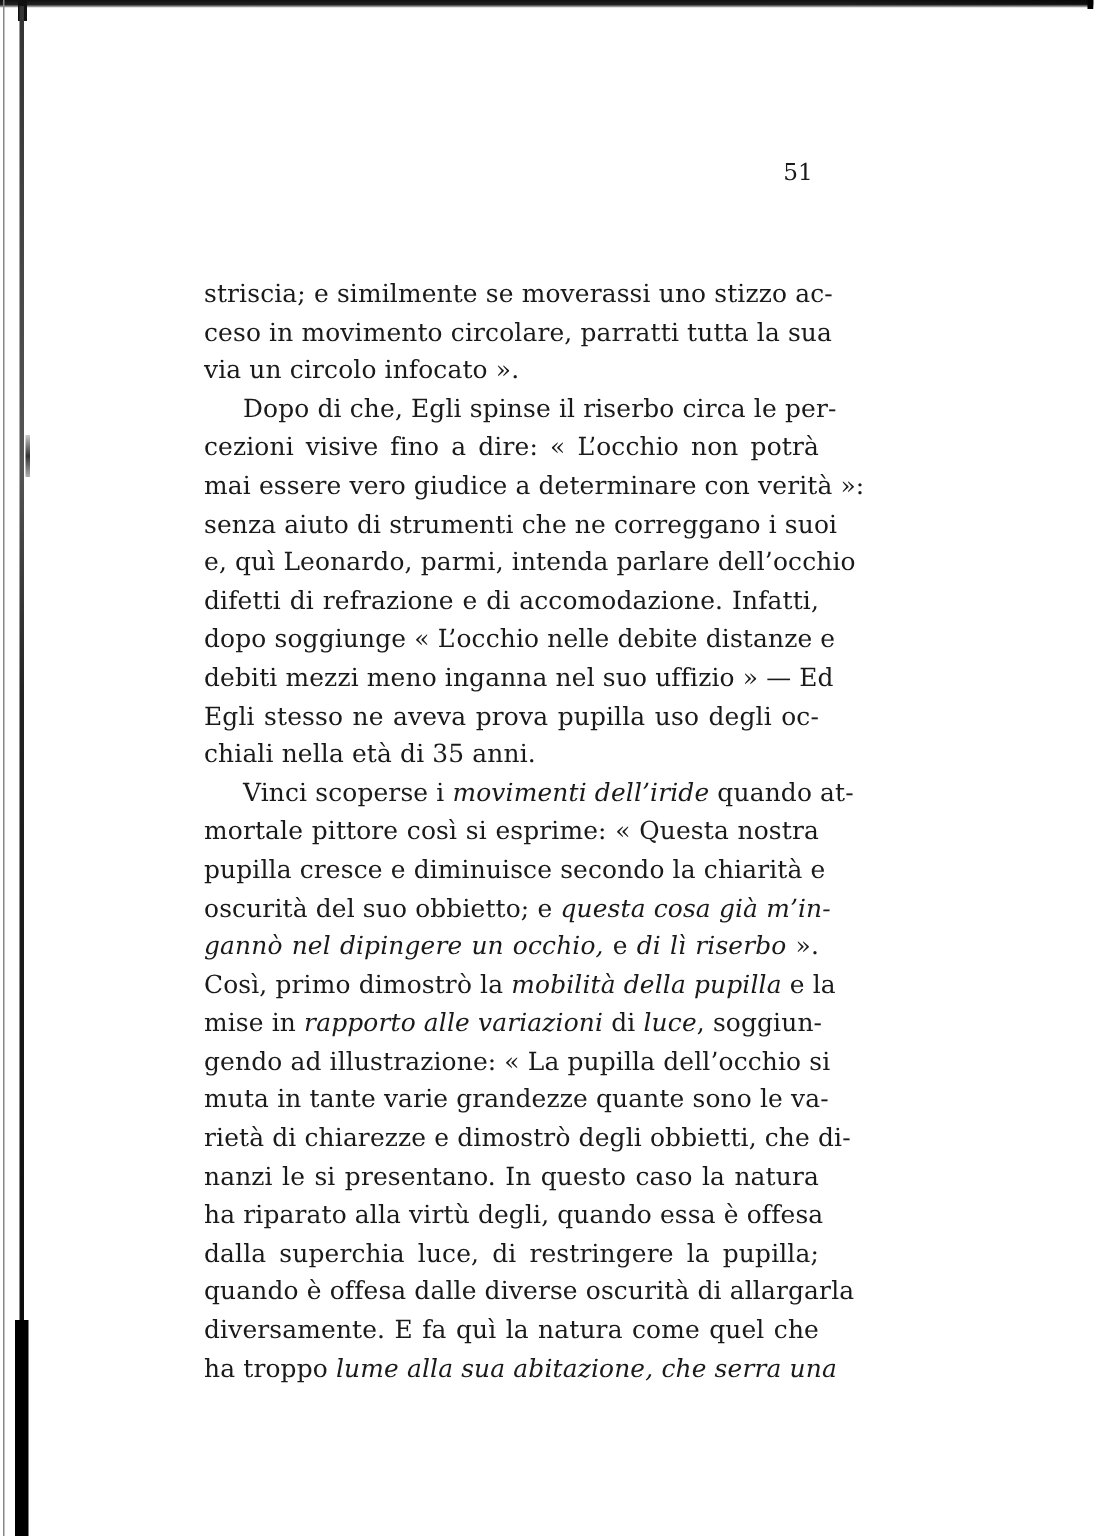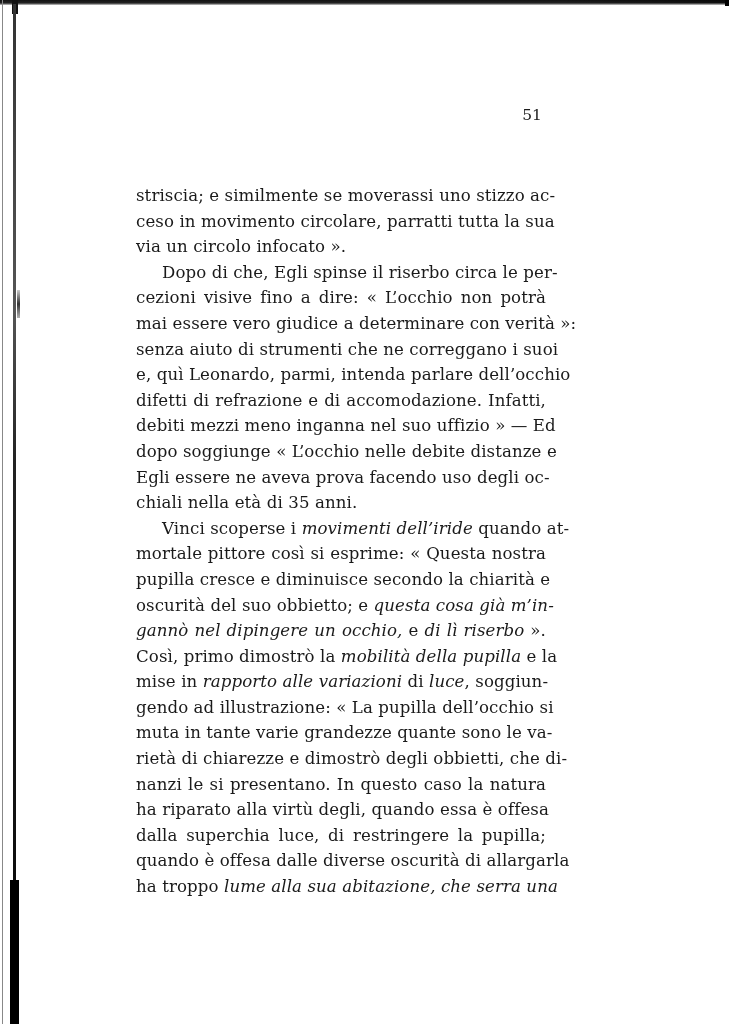--- a/index.html
+++ b/index.html
@@ -126,35 +126,36 @@
       <span class="line"><span class="seg">ceso in movimento circolare, parratti tutta la sua</span></span>
       <span class="line last"><span class="seg">via un circolo infocato ».</span></span>
     </div>
     <div>
       <span class="line indent"><span class="seg">Dopo di che, Egli spinse il riserbo circa le per-</span></span>
       <span class="line"><span class="seg">cezioni visive fino a dire: « L’occhio non potrà</span></span>
       <span class="line"><span class="seg">mai essere vero giudice a determinare con verità »:</span></span>
       <span class="line"><span class="seg">senza aiuto di strumenti che ne correggano i suoi</span></span>
       <span class="line"><span class="seg">e, quì Leonardo, parmi, intenda parlare dell’occhio</span></span>
       <span class="line"><span class="seg">difetti di refrazione e di accomodazione. Infatti,</span></span>
+      <span class="line"><span class="seg">dopo soggiunge « L’occhio nelle debite distanze e</span></span>
       <span class="line"><span class="seg">debiti mezzi meno inganna nel suo uffizio » — Ed</span></span>
-      <span class="line"><span class="seg">dopo soggiunge « L’occhio nelle debite distanze e</span></span>
-      <span class="line"><span class="seg">Egli essere ne aveva prova facendo uso degli oc-</span></span>
+      <span class="line"><span class="seg">Egli stesso ne aveva prova pupilla uso degli oc-</span></span>
       <span class="line last"><span class="seg">chiali nella età di 35 anni.</span></span>
     </div>
     <div>
       <span class="line indent"><span class="seg">Vinci scoperse i </span><span class="seg it">movimenti dell’iride</span><span class="seg"> quando at-</span></span>
       <span class="line"><span class="seg">mortale pittore così si esprime: « Questa nostra</span></span>
       <span class="line"><span class="seg">pupilla cresce e diminuisce secondo la chiarità e</span></span>
       <span class="line"><span class="seg">oscurità del suo obbietto; e </span><span class="seg it">questa cosa già m’in-</span></span>
       <span class="line"><span class="seg it">gannò nel dipingere un occhio,</span><span class="seg"> e </span><span class="seg it">di lì riserbo</span><span class="seg"> ».</span></span>
       <span class="line"><span class="seg">Così, primo dimostrò la </span><span class="seg it">mobilità della pupilla</span><span class="seg"> e la</span></span>
       <span class="line"><span class="seg">mise in </span><span class="seg it">rapporto alle variazioni</span><span class="seg"> di </span><span class="seg it">luce</span><span class="seg">, soggiun-</span></span>
       <span class="line"><span class="seg">gendo ad illustrazione: « La pupilla dell’occhio si</span></span>
       <span class="line"><span class="seg">muta in tante varie grandezze quante sono le va-</span></span>
       <span class="line"><span class="seg">rietà di chiarezze e dimostrò degli obbietti, che di-</span></span>
       <span class="line"><span class="seg">nanzi le si presentano. In questo caso la natura</span></span>
       <span class="line"><span class="seg">ha riparato alla virtù degli, quando essa è offesa</span></span>
       <span class="line"><span class="seg">dalla superchia luce, di restringere la pupilla;</span></span>
       <span class="line"><span class="seg">quando è offesa dalle diverse oscurità di allargarla</span></span>
+      <span class="line"><span class="seg">diversamente. E fa quì la natura come quel che</span></span>
       <span class="line"><span class="seg">ha troppo </span><span class="seg it">lume alla sua abitazione, che serra una</span></span>
     </div>
   </div>
 
 </body></html>

